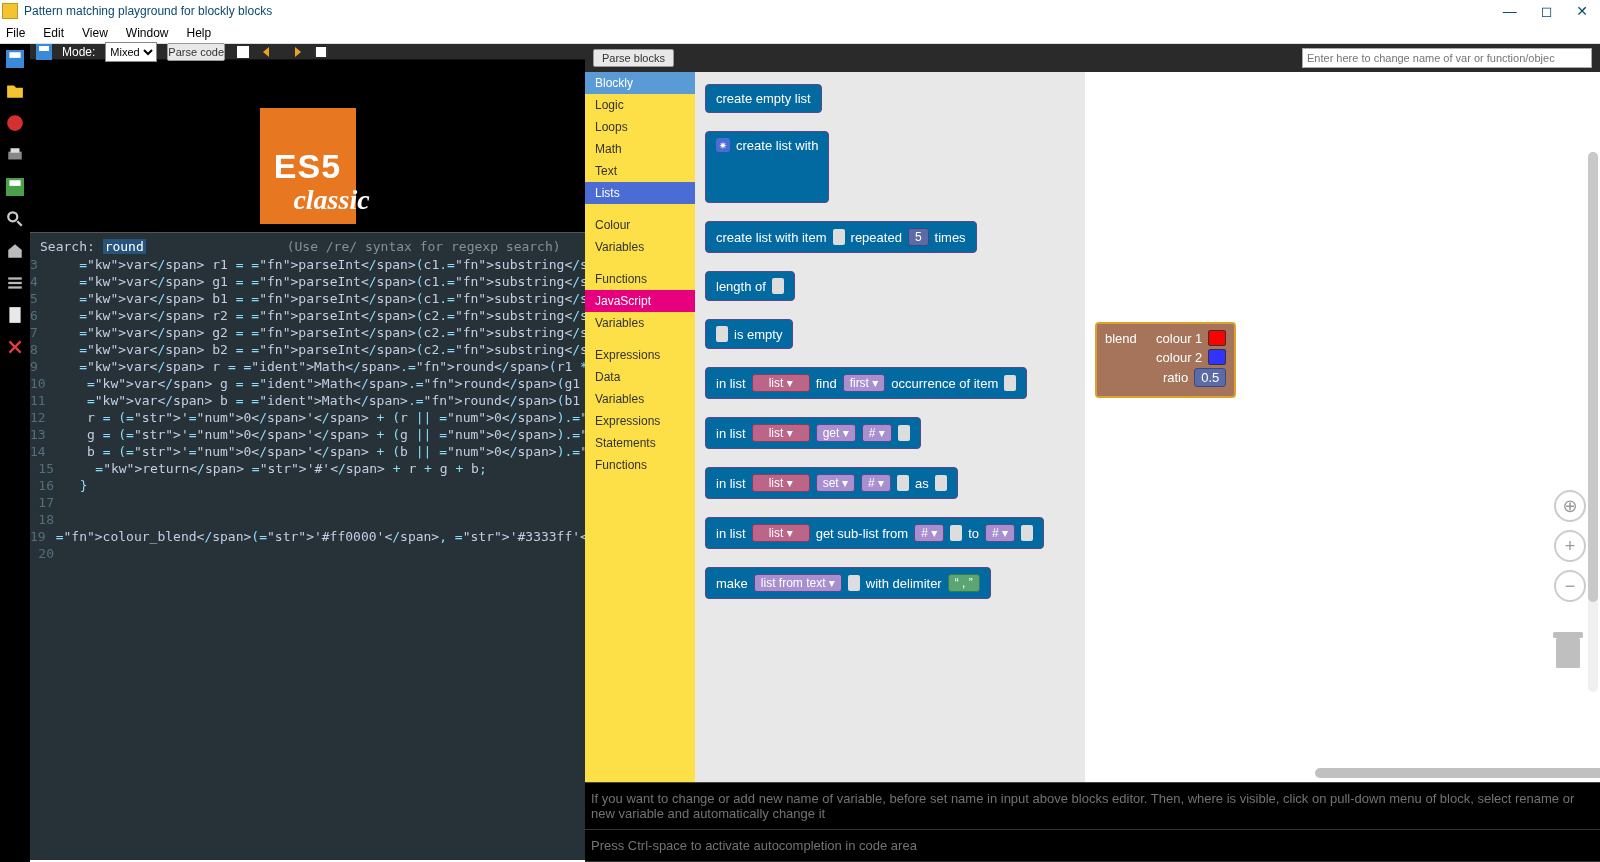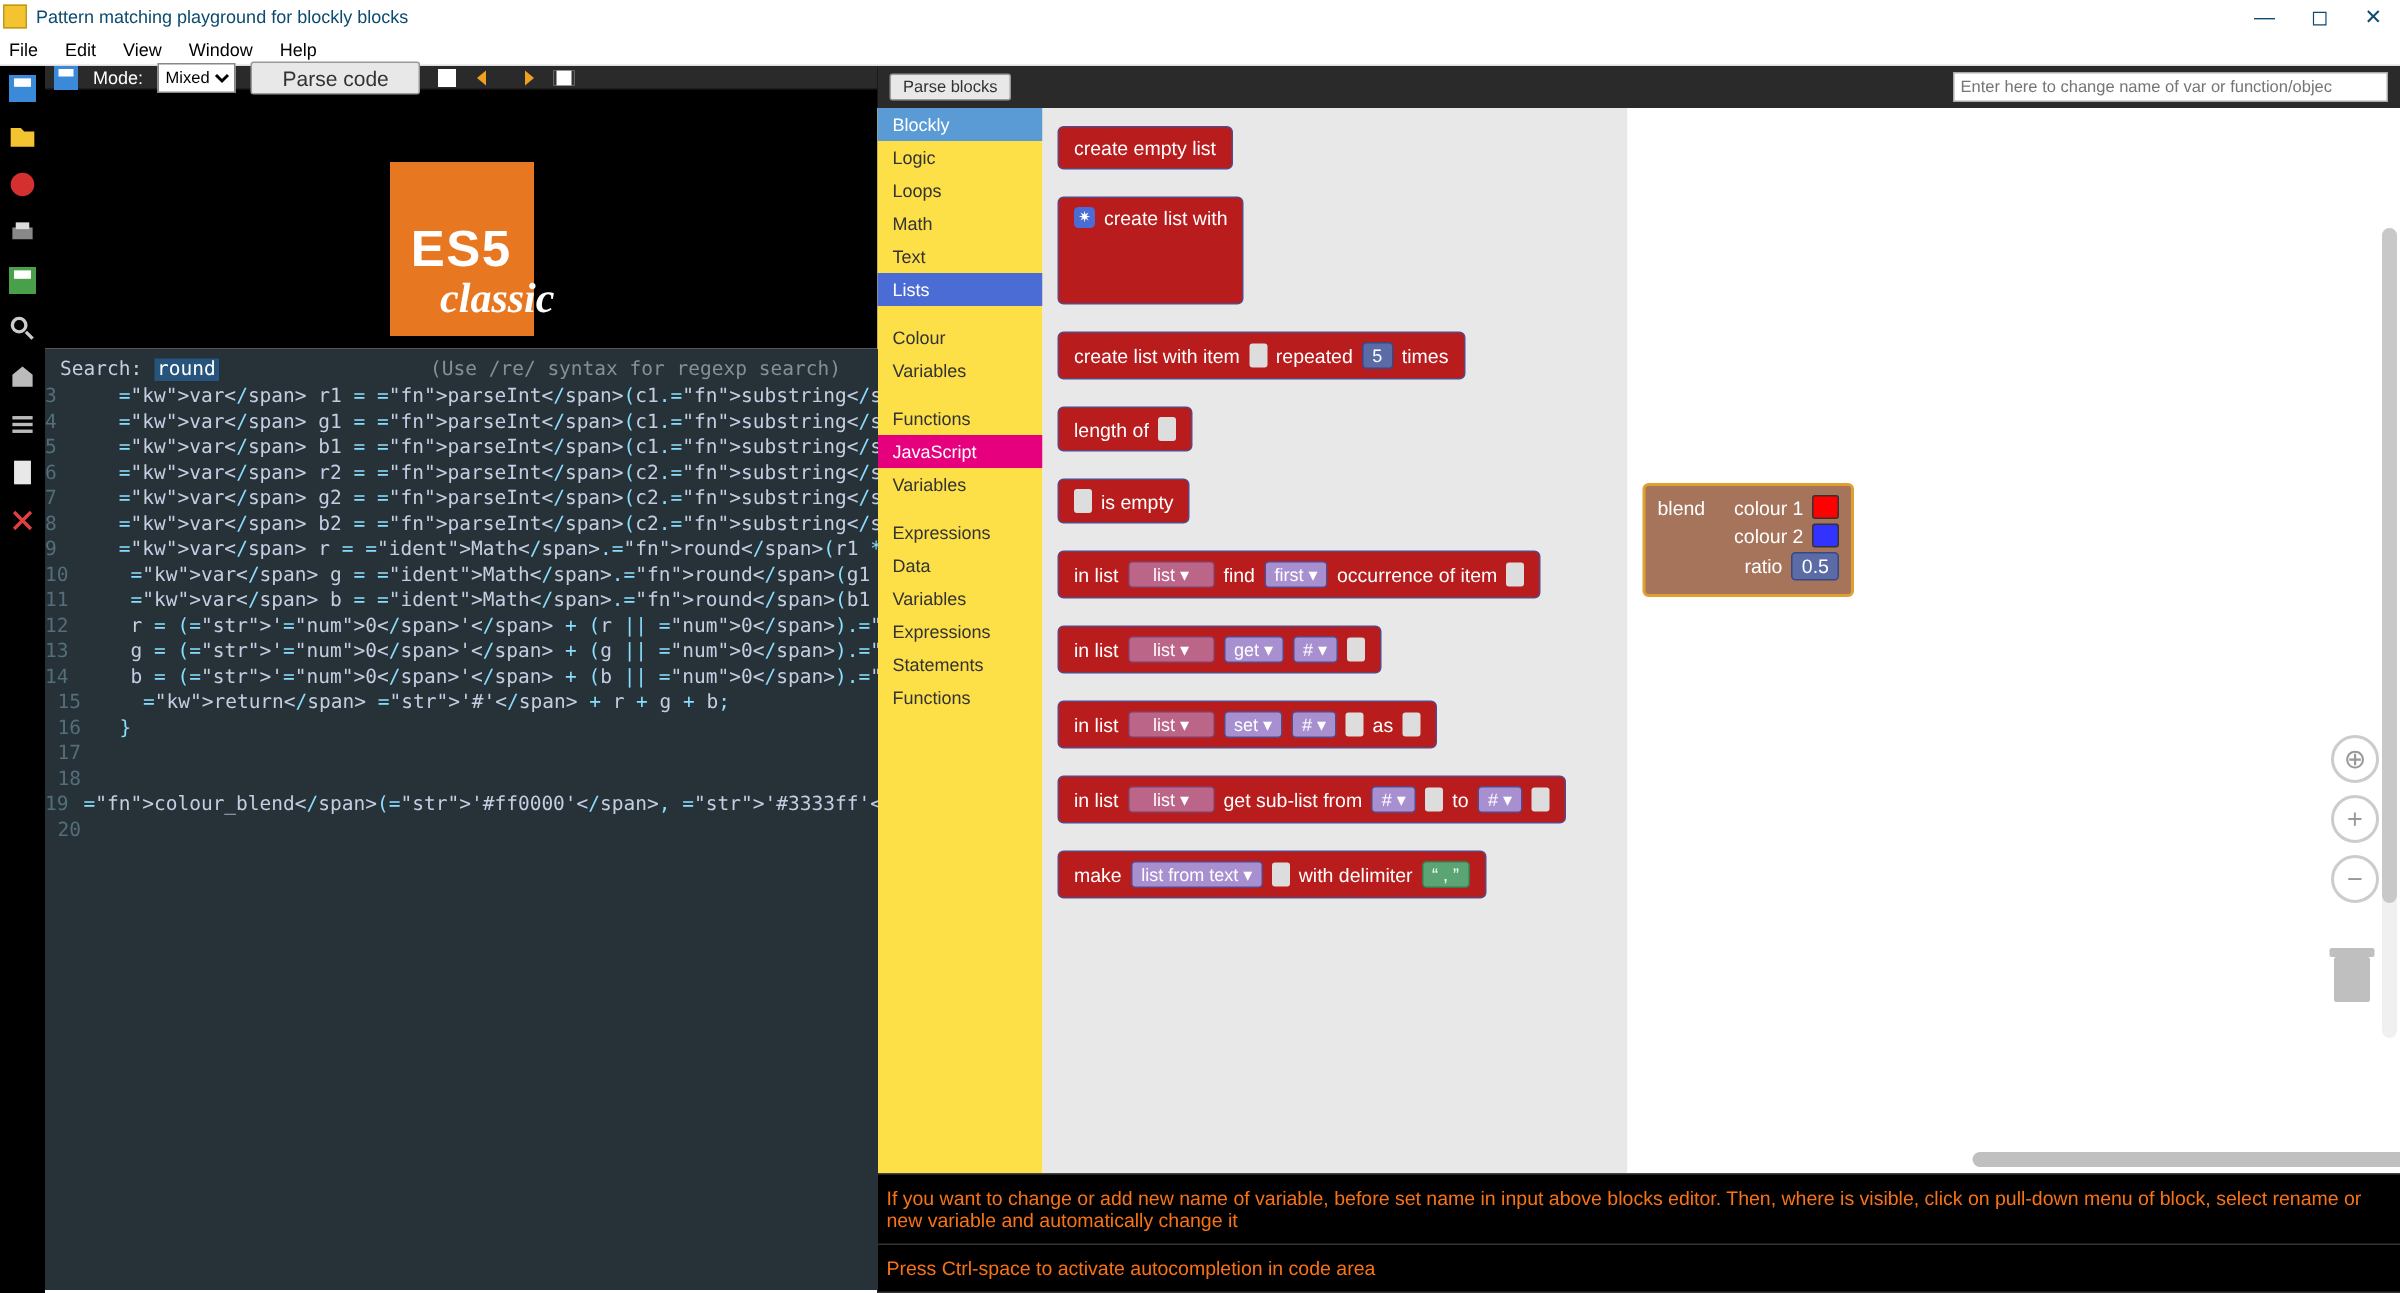--- a/index.html
+++ b/index.html
@@ -19,21 +19,21 @@
 
 .main { display: flex; height: calc(862px - 22px - 22px); }
 .left-col { width: 30px; background: #000; display: flex; flex-direction: column; align-items: center; padding-top: 6px; gap: 14px; }
 .left-col .tool { width: 18px; height: 18px; cursor: pointer; }
 
 
 .left-panel { width: 555px; background: #000; display: flex; flex-direction: column; }
 .toolbar-dark { height: 16px; background: #2a2a2a; display: flex; align-items: center; padding: 0 6px; gap: 10px; font-size: 12px; border-bottom: 1px solid #111;}
 .toolbar-dark label { color: #fff; }
 .toolbar-dark select { height: 20px; font-size: 11px; background:#fff; border:1px solid #888;}
-.toolbar-dark .btn { background: #e8e8e8; color: #333; padding: 2px 20px; border: 1px solid #999; border-radius: 2px; font-size:14px; cursor:pointer;}
+.toolbar-dark .btn { background: #e8e8e8; color: #333; padding: 2px 0; border: 1px solid #999; border-radius: 2px; font-size:11px; cursor:pointer;}
 .toolbar-dark .iconbtn { width:16px; height:16px; cursor:pointer; }
 
 .logo-area { flex: 0 0 auto; display: flex; justify-content: center; align-items: center; padding: 48px 0 8px; }
 .es5-logo { width:96px; height:116px; background:#e87722; color:#fff; display:flex; flex-direction:column; justify-content:center; align-items:center; font-weight:bold; position:relative;}
 .es5-logo .es5 { font-size:34px; font-family: Arial; letter-spacing:1px;}
 .es5-logo .classic { font-family: cursive; font-size:28px; font-style:italic; position:absolute; bottom:8px;margin-left:48px;}
 
 .code-area { flex: 1; background: #263238; font-family: Consolas, monospace; font-size: 13px; color: #c3cee3; overflow:auto; padding: 4px 0; border-top:1px solid #555; border-bottom:2px solid #fff;}
 .search-line { padding: 2px 10px; color: #868e96; font-family: Consolas, monospace;}
 .search-label { color:#c3cee3; }
@@ -50,21 +50,21 @@
 .right-toolbar input { width: 290px; height:20px; font-size:11px; padding:0 4px; border:1px solid #aaa;}
 
 .blockly-area { flex: 1; display: flex; background: #fff; position:relative;}
 .category-col { width: 110px; background: #fde047; display:flex; flex-direction:column; font-size:12px; }
 .cat { padding: 4px 10px; color: #333; cursor:pointer; }
 .cat.sel-blockly { background: #5b9bd5; color:#fff; }
 .cat.sel-lists { background: #4a6cd4; color:#fff; }
 .cat.sel-js { background: #e6007e; color:#fff; }
 
 .flyout { width: 390px; background: #e8e8e8; padding: 12px 10px; overflow-y:auto; position:relative;}
-.block { background: #b91c1c; color:#fff; border-radius: 4px; padding: 6px 10px; margin-bottom: 18px; font-size: 13px; display:inline-flex; align-items:center; gap:6px; position:relative; border:1px solid #5a4785;}
+.block { background: #0369a1; color:#fff; border-radius: 4px; padding: 6px 10px; margin-bottom: 18px; font-size: 13px; display:inline-flex; align-items:center; gap:6px; position:relative; border:1px solid #5a4785;}
 .block.tall { height: 72px; align-items:flex-start;}
 .block .field { background: #a88fd0; border: 1px solid #5a4785; color: #fff; padding: 1px 6px; border-radius:3px; font-size:12px;}
 .block .dropdown { background: #bb6588; border:1px solid #8a3a5e; color:#fff; padding: 1px 16px; border-radius:3px; font-size:12px;}
 .block .numfield { background: #5b6ba5; border: 1px solid #3a4785; color:#fff; padding:1px 6px; border-radius:3px; font-size:12px;}
 .block .notch { display:inline-block; width:12px; height:16px; background:#ddd; border-radius:2px;}
 .block .strfield { background: #5ba574; border:1px solid #3a7a4e; color:#fff; padding:1px 6px; border-radius:3px; font-size:12px;}
 .block .gear { width:14px; height:14px; background:#4a6cd4; border-radius:3px; display:inline-flex; align-items:center; justify-content:center; font-size:10px;}
 
 .workspace { flex:1; background:#fff; position:relative; }
 .blend-block { position:absolute; top: 250px; left: 10px; background:#a5745b; border:2px solid #e0a030; border-radius:4px; padding:6px 8px; color:#fff; font-size:13px;}
@@ -76,21 +76,21 @@
 .ws-controls .circ { width:32px; height:32px; border:2px solid #ccc; border-radius:50%; display:flex; align-items:center; justify-content:center; color:#999; font-size:18px; cursor:pointer; background:#fff;}
 .trash { position:absolute; right:14px; bottom: 110px; width:36px; height:44px; }
 .trash svg { width:100%; height:100%; fill: #bfbfbf;}
 
 .scrollbar-h { position:absolute; bottom:0; left:230px; width:430px; height:14px; }
 .scrollbar-h .thumb { background:#c0c0c0; border-radius:6px; height:10px; width:100%;}
 .scrollbar-v-right { position:absolute; right:2px; top:80px; width:10px; height:540px; background:#f0f0f0; border-radius:5px;}
 .scrollbar-v-right .thumb{ background:#c8c8c8; width:100%; height:450px; border-radius:5px;}
 
 
-.hints { background:#000; color:#f97316; font-size:13px; border-top:1px solid #444;}
+.hints { background:#000; color:#737373; font-size:13px; border-top:1px solid #444;}
 .hints div { padding: 8px 6px; border-bottom:1px solid #333;}
 </style>
 </head>
 <body>
 
 <div class="titlebar">
   <div class="titlebar-icon"></div>
   <div class="titlebar-text">Pattern matching playground for blockly blocks</div>
   <div class="titlebar-controls">
     <span>—</span>

